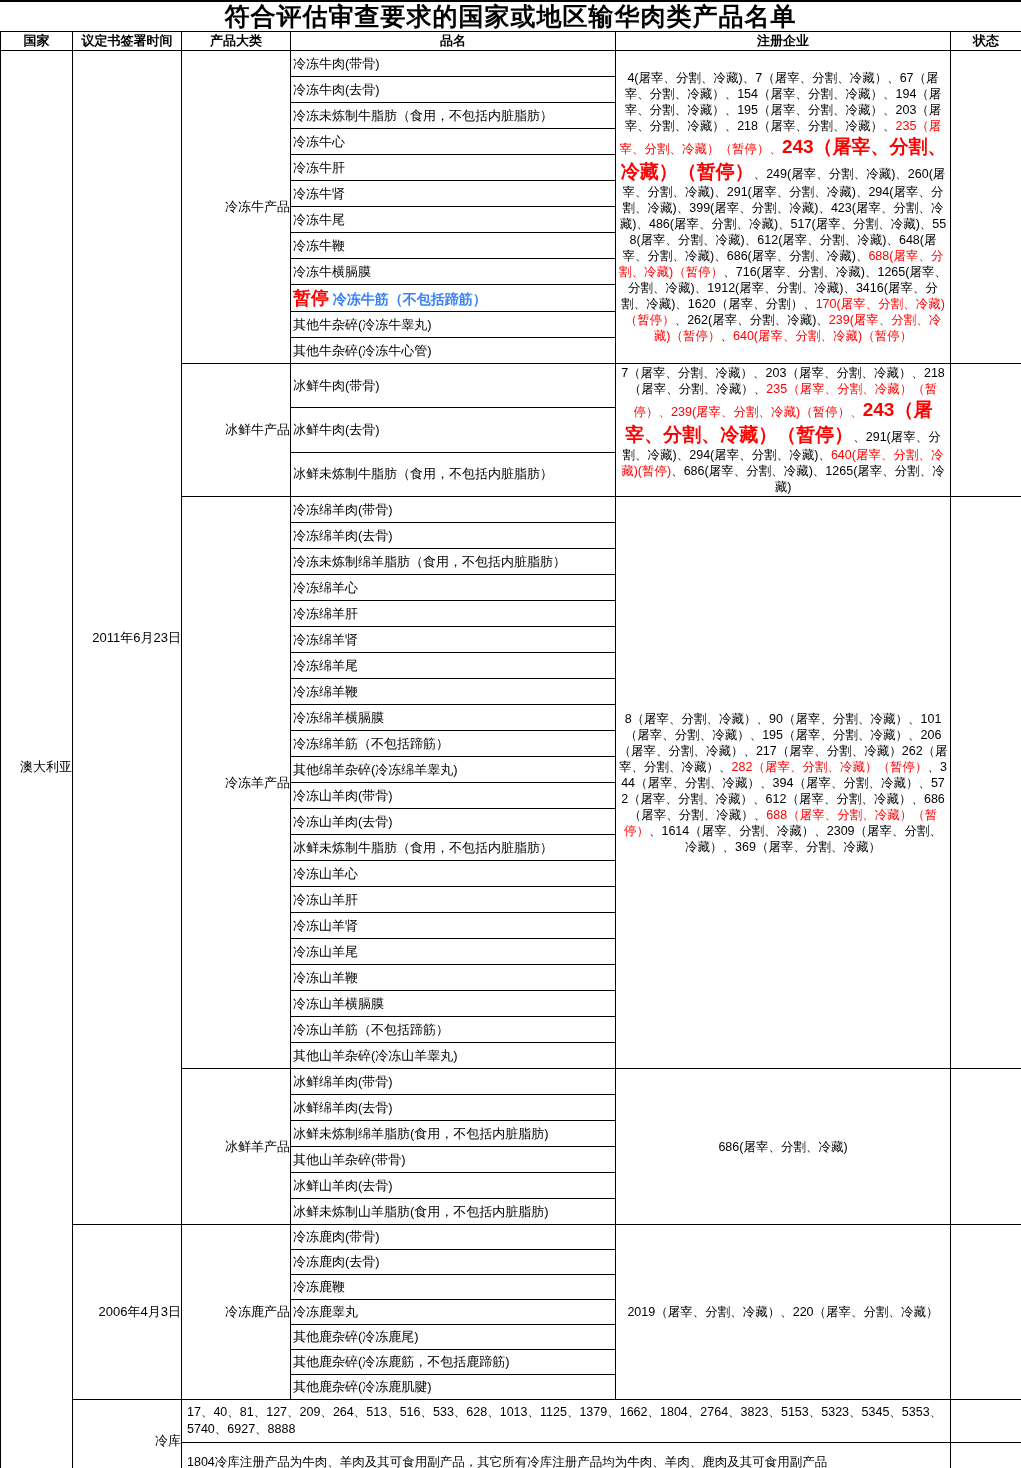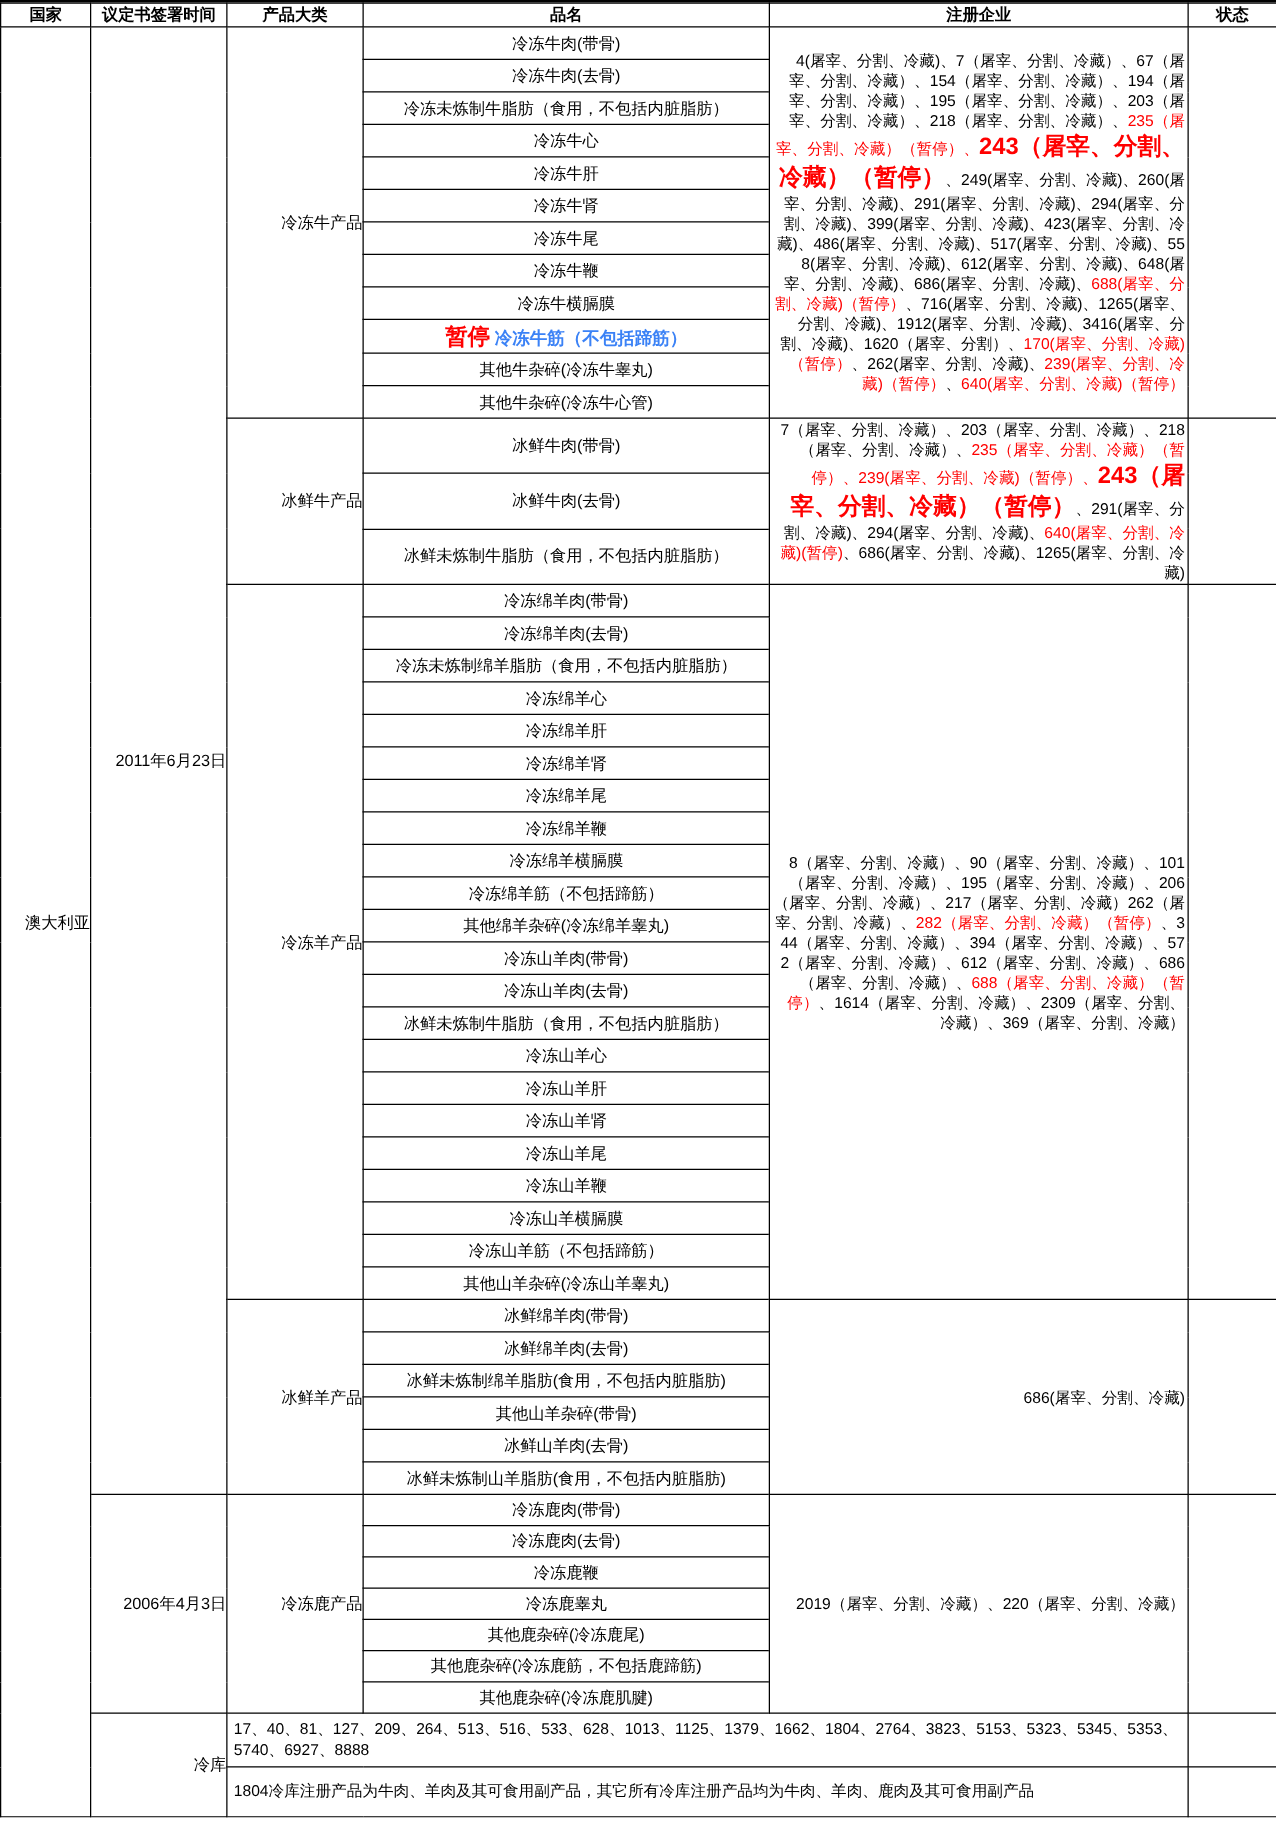--- a/index.html
+++ b/index.html
@@ -14,33 +14,34 @@
   th,td{border:1px solid #000;padding:0;overflow:hidden;}
   thead th{height:16px;font-size:13px;font-weight:bold;text-align:center;padding:0;font-family:Liberation Mono, monospace;}
   tr.s1{height:26px;}
   tr.s2{height:41px;}
   tr.s3{height:26px;}
   tr.s4{height:26px;}
   tr.s5{height:25px;}
   tr.cold1{height:43px;}
   tr.cold2{height:40px;}
   .c-country,.c-date,.c-cat{font-size:13px;text-align:right;vertical-align:middle;}
-  .c-prod{font-size:13px;text-align:center;vertical-align:middle;padding:1px 2px;}
-  .c-ent{font-size:12.5px;line-height:16px;text-align:right;vertical-align:middle;padding:1px 2px;word-break:break-all;}
+  .c-prod{font-size:13px;vertical-align:middle;padding:1px 2px;}
+  .c-ent{font-size:12.5px;line-height:16px;text-align:center;vertical-align:middle;padding:1px 2px;word-break:break-all;}
   .c-status{background:#fff;}
   .c-cold{font-size:12.5px;line-height:17px;text-align:left;vertical-align:middle;padding:2px 5px;word-break:break-all;}
   .red{color:#FF0000;}
   .red-big{color:#FF0000;font-weight:bold;font-size:19px;line-height:25px;}
   .xl-red{color:#FF0000;font-weight:bold;font-size:18px;}
   .b-red{color:#3b82f6;font-weight:bold;font-size:14px;}
 </style>
 </head>
 <body>
 
 <div class="page">
+  <div class="title">符合评估审查要求的国家或地区输华肉类产品名单</div>
   <table>
     <colgroup>
       <col style="width:72px">
         <col style="width:109px">
         <col style="width:109px">
       <col style="width:325px">
         <col style="width:335px">
         <col style="width:71px">
     </colgroup>
     <thead>

